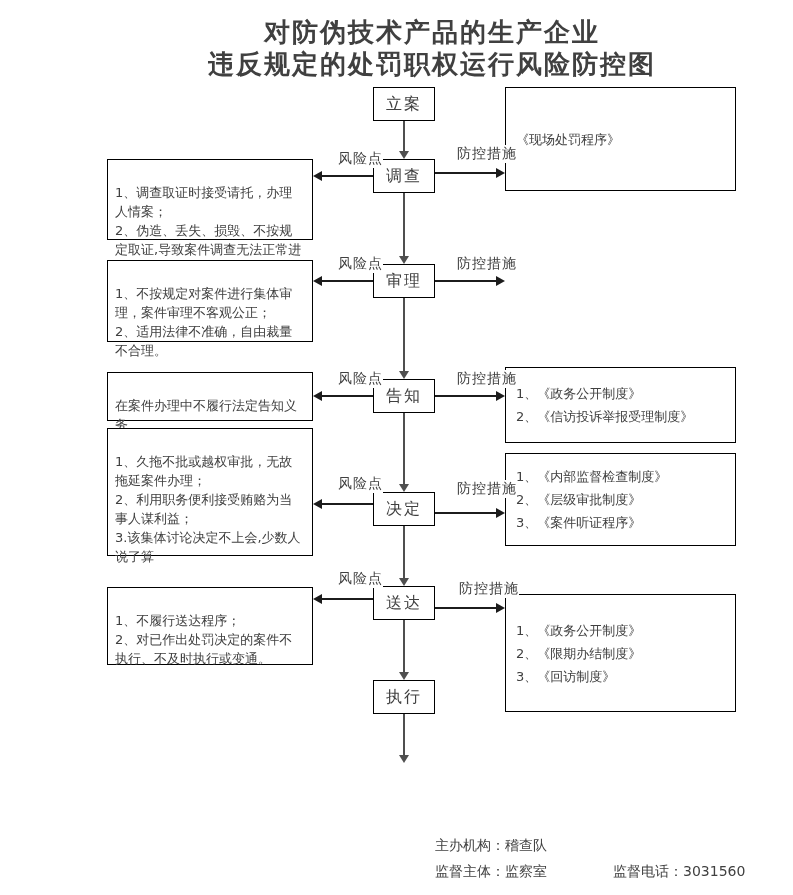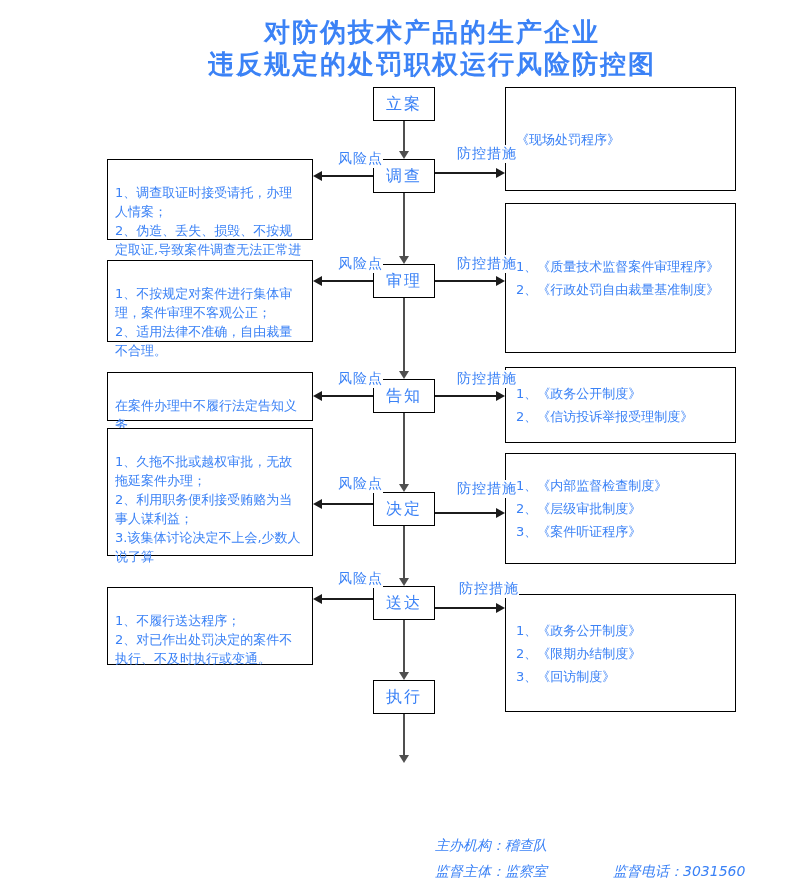--- a/index.html
+++ b/index.html
@@ -1,18 +1,18 @@
 <!DOCTYPE html>
 <html><head>
 <meta charset="utf-8">
 <style>
   html,body{margin:0;padding:0;background:#fff;}
   .canvas{
     position:relative;width:793px;height:895px;background:#ffffff;
-    font-family:"DejaVu Sans","Liberation Sans",sans-serif;color:#3b82f6;
+    font-family:"DejaVu Sans","Liberation Sans",sans-serif;color:#404040;
     overflow:hidden;
   }
   .title{
     position:absolute;left:40px;top:16px;width:784px;text-align:center;
     font-size:26px;font-weight:bold;line-height:32px;letter-spacing:2px;
   }
   .node{
     position:absolute;left:373px;width:62px;height:34px;
     border:1px solid #000;background:#fff;
     display:flex;align-items:center;justify-content:center;
@@ -44,21 +44,21 @@
   .hl::before{
     content:'';position:absolute;left:-9px;top:-4px;width:0;height:0;
     border-top:5px solid transparent;border-bottom:5px solid transparent;
     border-right:9px solid #1c1c1c;
   }
   .hr::after{
     content:'';position:absolute;right:-9px;top:-4px;width:0;height:0;
     border-top:5px solid transparent;border-bottom:5px solid transparent;
     border-left:9px solid #1c1c1c;
   }
-  .footer{position:absolute;left:435px;top:832px;font-size:14px;line-height:26px;font-style:italic;}
+  .footer{position:absolute;left:435px;top:832px;font-size:14px;line-height:26px;}
   .footer .phone{margin-left:66px;}
 </style>
 </head>
 <body>
 
 <div class="canvas">
 
   <div class="title">
     <div>对防伪技术产品的生产企业</div>
     <div>违反规定的处罚职权运行风险防控图</div>
@@ -77,25 +77,23 @@
   <div class="lbox" style="top:260px;height:82px">1、不按规定对案件进行集体审理，案件审理不客观公正；
 2、适用法律不准确，自由裁量不合理。</div>
   <div class="lbox" style="top:372px;height:49px">在案件办理中不履行法定告知义务</div>
   <div class="lbox" style="top:428px;height:128px">1、久拖不批或越权审批，无故拖延案件办理；
 2、利用职务便利接受贿赂为当事人谋利益；
 3.该集体讨论决定不上会,少数人说了算</div>
   <div class="lbox" style="top:587px;height:78px">1、不履行送达程序；
 2、对已作出处罚决定的案件不执行、不及时执行或变通。</div>
 
   <div class="rbox" style="top:87px;height:104px">《现场处罚程序》</div>
-  <div class="rbox" style="top:203px;height:150px">1、《质量技术监督案件审理程序》
-2、《行政处罚自由裁量基准制度》</div>
   <div class="rbox" style="top:367px;height:76px">1、《政务公开制度》
 2、《信访投诉举报受理制度》</div>
-  <div class="rbox" style="top:453px;height:111px">1、《内部监督检查制度》
+  <div class="rbox" style="top:453px;height:93px">1、《内部监督检查制度》
 2、《层级审批制度》
 3、《案件听证程序》</div>
   <div class="rbox" style="top:594px;height:118px">1、《政务公开制度》
 2、《限期办结制度》
 3、《回访制度》</div>
 
   <span class="lab" style="left:322px;top:150px">风险点</span>
   <span class="lab" style="left:441px;top:145px">防控措施</span>
   <span class="lab" style="left:322px;top:255px">风险点</span>
   <span class="lab" style="left:441px;top:255px">防控措施</span>

